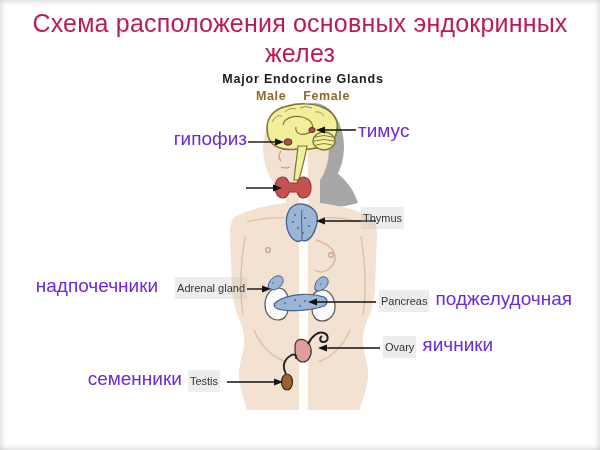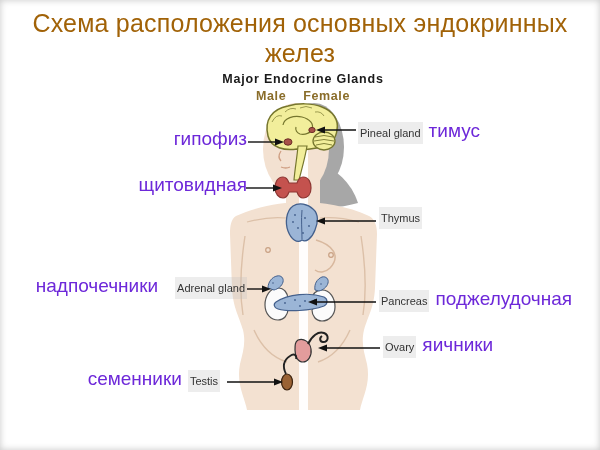--- a/index.html
+++ b/index.html
@@ -3,21 +3,21 @@
 <meta charset="utf-8">
 <style>
   html,body{margin:0;padding:0;}
   body{
     width:600px;height:450px;position:relative;overflow:hidden;
     background:#ffffff;font-family:"Liberation Sans",sans-serif;
   }
   .vignette{position:absolute;inset:0;box-shadow:inset 0 0 7px rgba(0,0,0,.22);pointer-events:none;z-index:50;}
   .title{
     position:absolute;top:9px;left:20px;width:560px;text-align:center;
-    font-size:25px;line-height:1.18;color:#a16207;letter-spacing:.2px;
+    font-size:25px;line-height:1.18;color:#be185d;letter-spacing:.2px;
   }
   .subtitle{
     position:absolute;top:72px;left:0;width:606px;text-align:center;
     font-size:12.5px;font-weight:bold;color:#1a1a1a;letter-spacing:.8px;
   }
   .sex-row{
     position:absolute;top:89px;left:0;width:606px;display:flex;justify-content:center;gap:17px;
     font-size:12.5px;font-weight:bold;color:#8a6d2a;letter-spacing:.6px;
   }
   svg.figure{position:absolute;top:0;left:0;z-index:1;}
@@ -27,21 +27,21 @@
   }
   .label-row .ru{font-size:19px;color:#6d28d9;}
   .label-row .en{font-size:11px;color:#333;background:rgba(190,190,190,.28);padding:0 2px;}
   
   #row-pituitary{top:128px;right:353px;}
   #row-thyroid  {top:174px;right:353px;}
   #row-adrenal  {top:275px;right:353px;gap:17px;}
   #row-testis   {top:368px;right:380px;}
   
   #row-pineal   {top:120px;left:358px;}
-  #row-thymus   {top:207px;left:379px;text-align:center;}
+  #row-thymus   {top:207px;left:361px;text-align:center;}
   #row-pancreas {top:288px;left:379px;text-align:center;}
   #row-ovary    {top:334px;left:383px;}
 </style>
 </head>
 <body>
 
 <div class="title">Схема расположения основных эндокринных желез</div>
 <div class="subtitle">Major Endocrine Glands</div>
 <div class="sex-row">
   <span>Male</span>
@@ -176,32 +176,30 @@
     <polygon points="308,302 317,298.5 317,305.5"></polygon>
     <polygon points="318,348 327,344.5 327,351.5"></polygon>
     <polygon points="283,382 274,378.5 274,385.5"></polygon>
   </g>
 </svg>
 
 <div class="label-row" id="row-pituitary">
   <span class="ru">гипофиз</span>
 </div>
 <div class="label-row" id="row-thyroid">
-  <span class="ru">щитовидная</span>
 </div>
 <div class="label-row" id="row-adrenal">
   <span class="ru">надпочечники</span>
   <span class="en">Adrenal gland</span>
 </div>
 <div class="label-row" id="row-testis">
   <span class="ru">семенники</span>
   <span class="en">Testis</span>
 </div>
 <div class="label-row" id="row-pineal">
-  <span class="en">Pineal gland</span>
   <span class="ru">тимус</span>
 </div>
 <div class="label-row" id="row-thymus">
   <span class="en">Thymus</span>
 </div>
 <div class="label-row" id="row-pancreas">
   <span class="en">Pancreas</span>
   <span class="ru">поджелудочная</span>
 </div>
 <div class="label-row" id="row-ovary">

